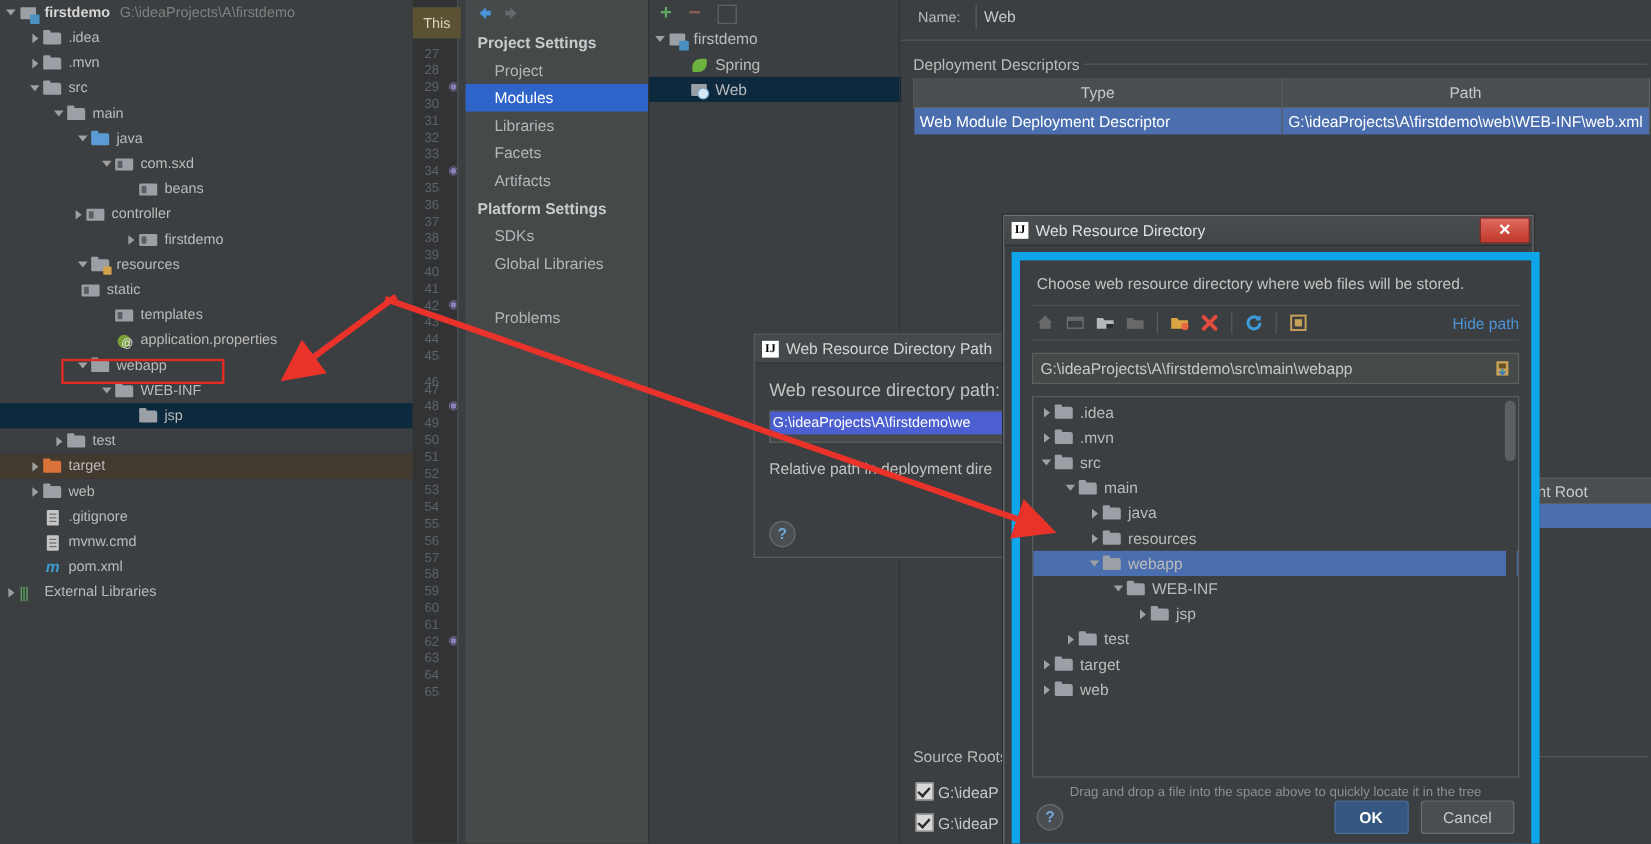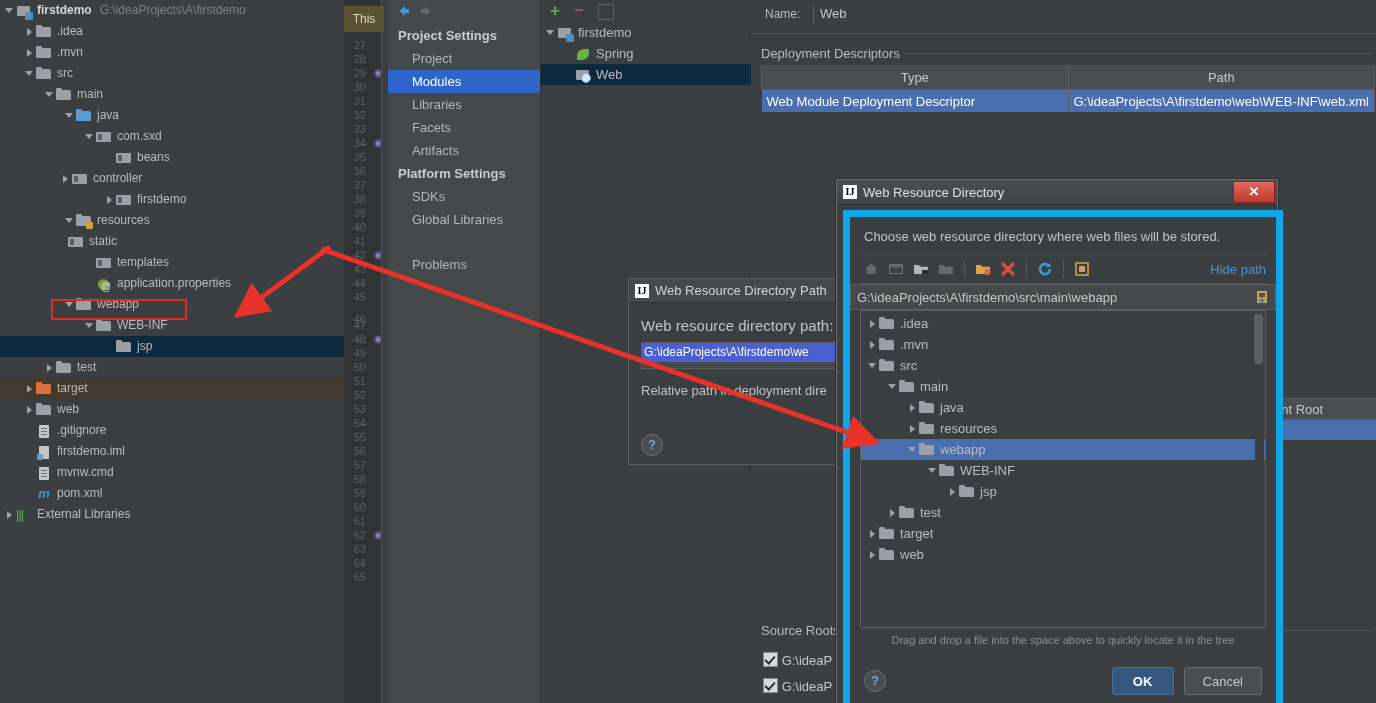--- a/index.html
+++ b/index.html
@@ -104,21 +104,21 @@
              background:linear-gradient(#e06a62,#c0392b);border:1px solid #8d2a20;border-radius:2px;
              color:#ffffff;font-size:13px;line-height:19px;text-align:center;font-weight:bold;}
   #wrd-inner{position:absolute;left:6px;top:30px;width:426px;height:486px;
              background:#3c3f41;border:7px solid #0ea5e9;}
   #wrd-prompt{padding:12px 14px 10px 14px;font-size:13px;color:#c3c3c3;}
   #wrd-toolbar{height:28px;border-top:1px solid #4c5052;border-bottom:1px solid #4c5052;
                margin:0 10px;display:flex;align-items:center;gap:3px;}
   .tbico{width:22px;height:22px;position:relative;border-radius:2px;}
   .tbsep{width:1px;height:18px;background:#585b5d;margin:0 4px;}
   #hide-path{margin-left:auto;color:#4d94d6;font-size:13px;}
-  #path-field{height:24px;background:#45494a;border:1px solid #5e6060;
+  #path-field{margin:10px;height:24px;background:#45494a;border:1px solid #5e6060;
               display:flex;align-items:center;padding:0 6px;}
   #tree-box{margin:0 10px;height:316px;background:#3c3f41;border:1px solid #5a5e60;position:relative;overflow:hidden;}
   .dtrow{height:21px;line-height:21px;display:flex;align-items:center;font-size:13px;white-space:nowrap;}
   .dtrow.sel{background:#4b6eaf;}
   #tree-scroll{position:absolute;right:1px;top:1px;width:9px;height:314px;background:#3c3f41;}
   #tree-thumb{position:absolute;right:1px;top:2px;width:9px;height:50px;background:#5c6062;border-radius:4px;}
   #drag-hint{text-align:center;font-size:11px;color:#8d9091;margin-top:6px;}
   #wrd-buttons{position:absolute;left:0;right:0;bottom:8px;display:flex;align-items:center;padding:0 14px;}
   .btn{height:28px;min-width:62px;padding:0 18px;font-size:13px;text-align:center;line-height:27px;
        border-radius:3px;box-sizing:border-box;}
@@ -232,25 +232,20 @@
     </div>
     <div class="tree-row" style="padding-left:24px">
       <span class="arrow r"></span>
       <span class="ico folder"></span>
       <span class="tree-label">web</span>
     </div>
     <div class="tree-row" style="padding-left:24px">
       <span class="arrow"></span>
       <span class="ico file"></span>
       <span class="tree-label">.gitignore</span>
-    </div>
-    <div class="tree-row" style="padding-left:24px">
-      <span class="arrow"></span>
-      <span class="ico iml"></span>
-      <span class="tree-label">firstdemo.iml</span>
     </div>
     <div class="tree-row" style="padding-left:24px">
       <span class="arrow"></span>
       <span class="ico file"></span>
       <span class="tree-label">mvnw.cmd</span>
     </div>
     <div class="tree-row" style="padding-left:24px">
       <span class="arrow"></span>
       <span class="ico mvn">m</span>
       <span class="tree-label">pom.xml</span>

